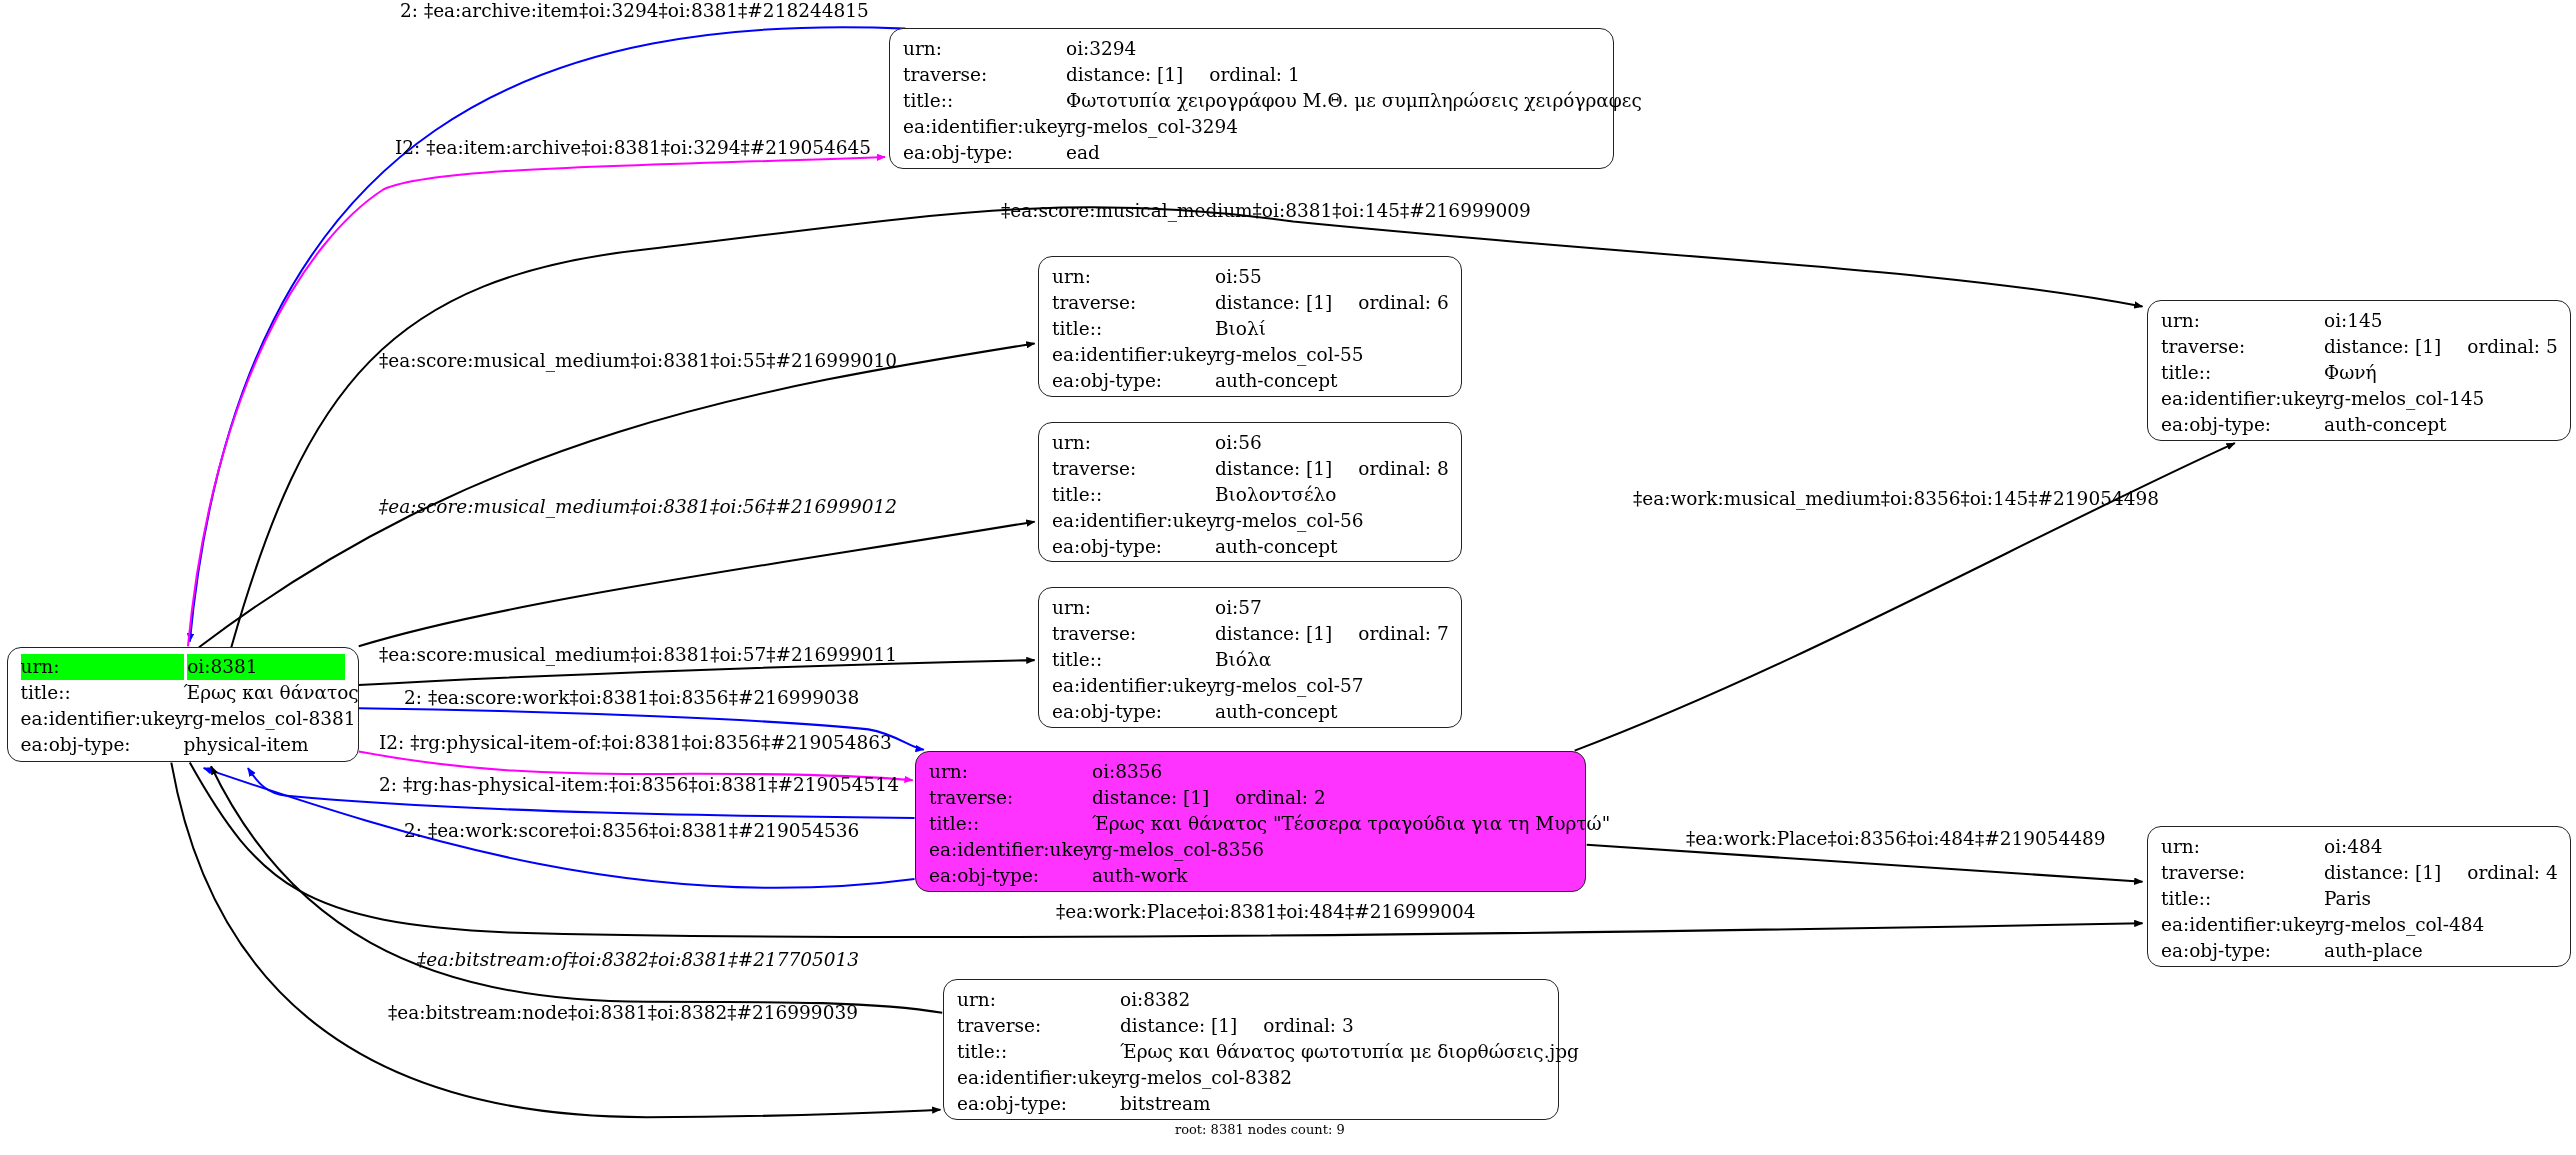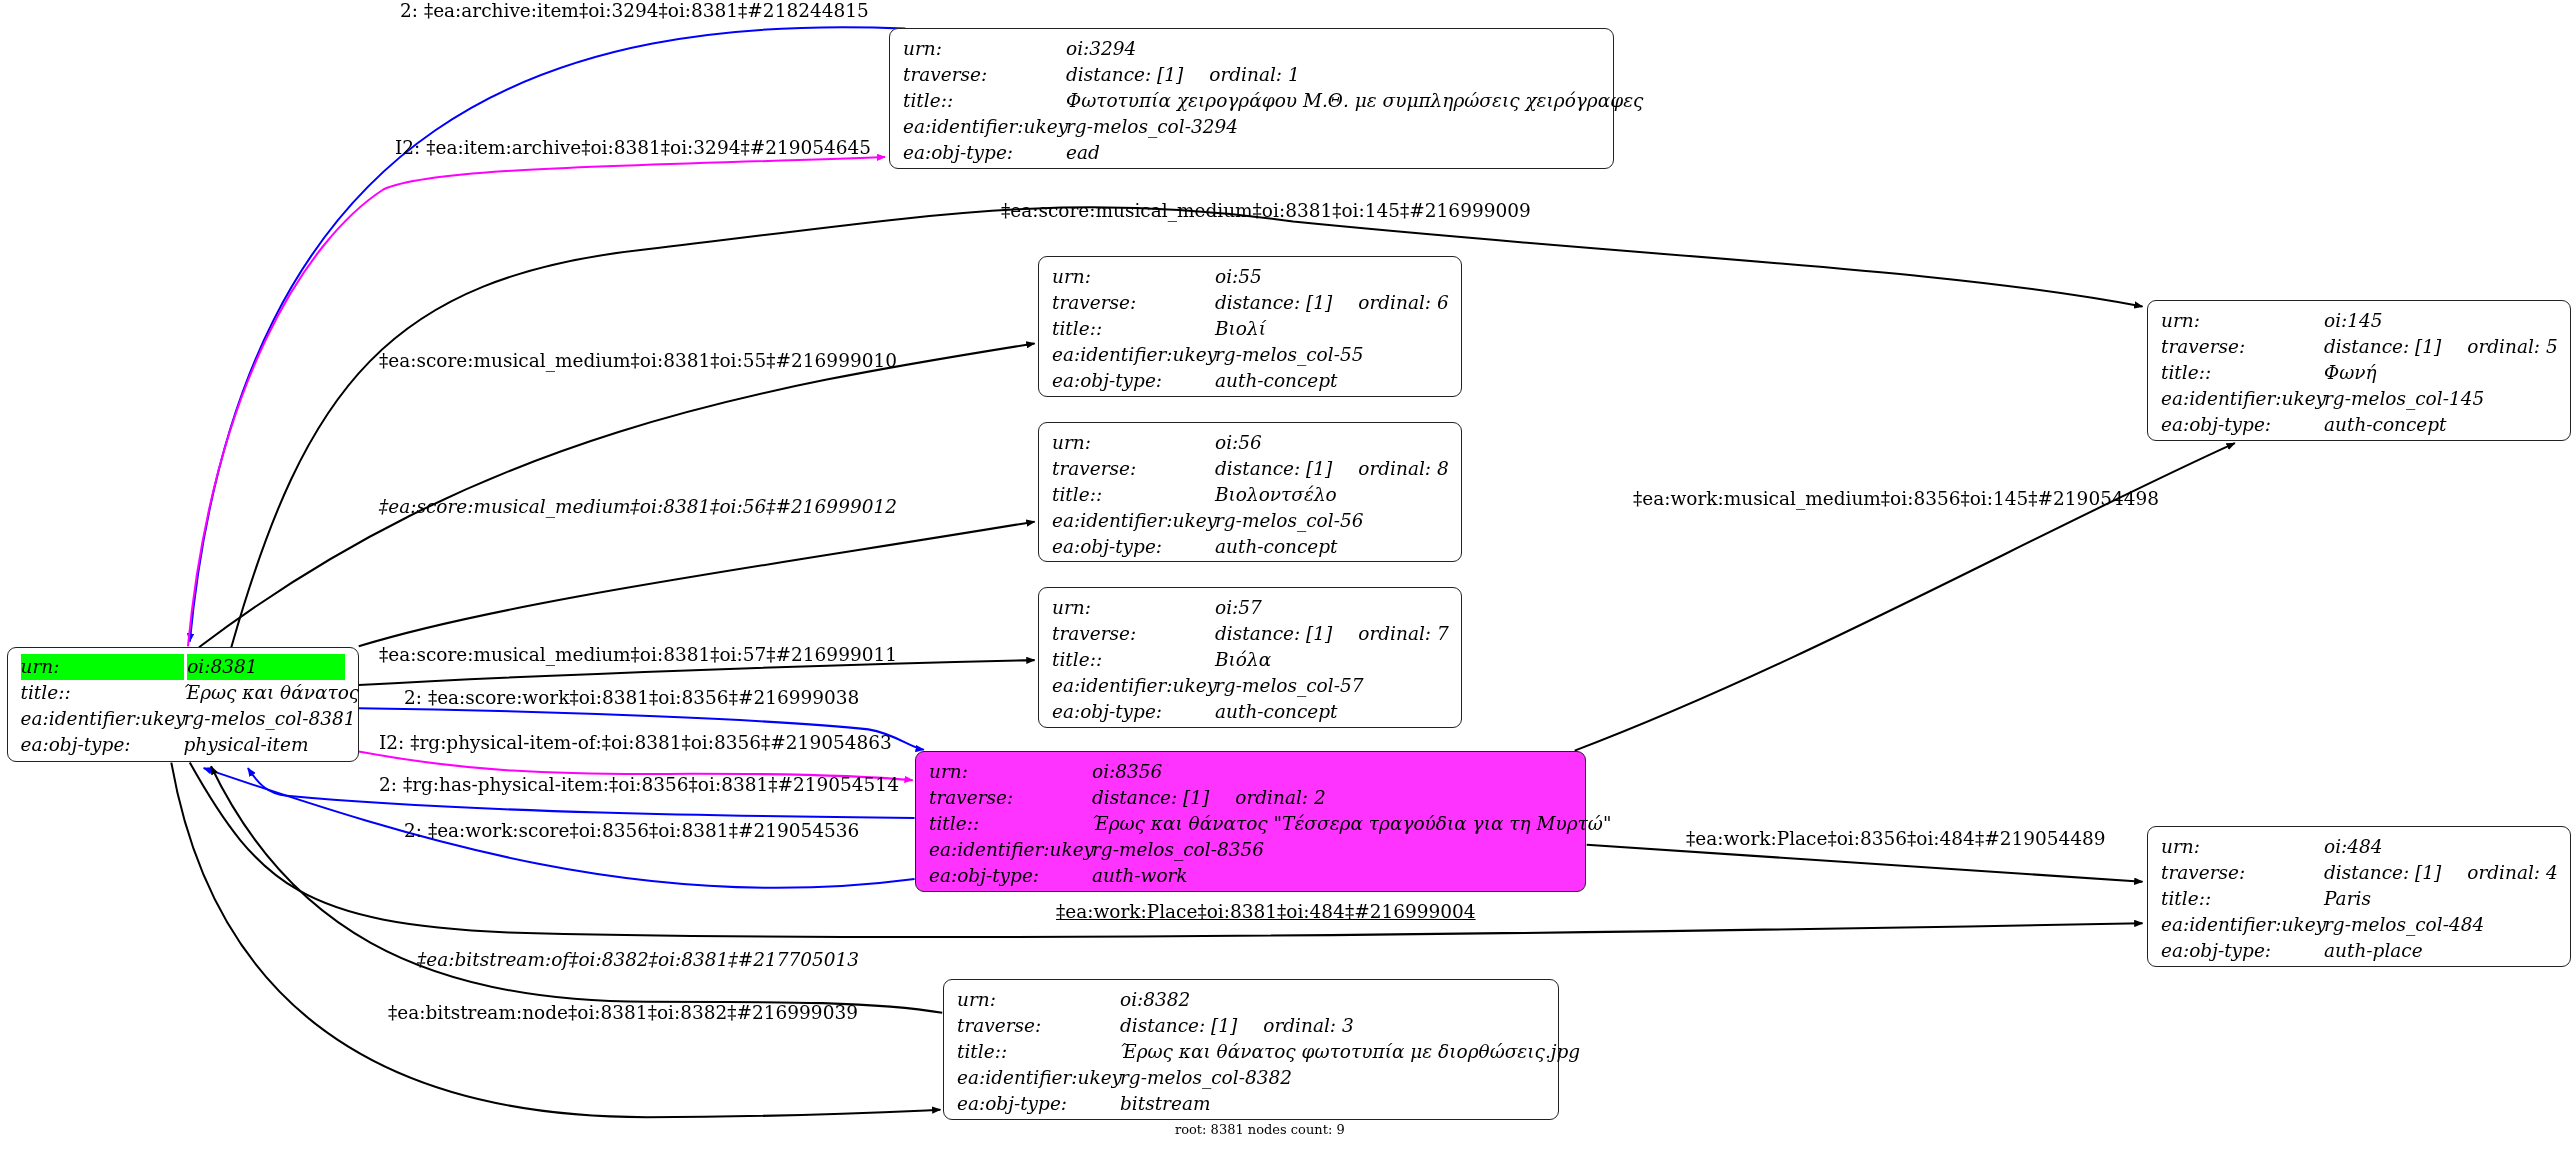--- a/index.html
+++ b/index.html
@@ -1,18 +1,18 @@
 <!DOCTYPE html>
 <html style="font-size:14.8px"><head>
 <meta charset="utf-8">
 <style>
   html, body { margin:0; padding:0; background:#ffffff; }
   body { width:2576px; height:1155px; overflow:hidden; position:relative; font-family:"DejaVu Serif","Liberation Serif",serif; }
   svg { position:absolute; left:0; top:0; }
-  .node-box { position:absolute; border:1.8px solid #222; border-radius:9px; box-sizing:border-box; background:#fff; padding:7.4px 13px;font-style:italic; }
+  .node-box { position:absolute; border:1.8px solid #222; border-radius:14px; box-sizing:border-box; background:#fff; padding:7.4px 13px; }
   .node-box.focus { background:#ff33ff; }
   .row { display:flex; height:26px; line-height:26px; font-size:18.5px; color:#000; white-space:nowrap; }
   .row .k { width:163px; flex:0 0 163px; }
   .row .v { flex:1 1 auto; }
   .row.hl .k, .row.hl .v { background:#00ff00; }
   .row.hl .k { margin-right:3.7px; }
   .gap { display:inline-block; width:26px; }
   .edge-label { position:absolute; font-size:18.5px; color:#000; white-space:nowrap; line-height:22px; }
   .footer { position:absolute; font-size:13px; color:#000; white-space:nowrap; }
 </style>
@@ -68,21 +68,21 @@
 <div class="edge-label" style="left:400px;top:0px;">2: ‡ea:archive:item‡oi:3294‡oi:8381‡#218244815</div>
 <div class="edge-label" style="left:395px;top:137px;">I2: ‡ea:item:archive‡oi:8381‡oi:3294‡#219054645</div>
 <div class="edge-label" style="left:1001px;top:200px;">‡ea:score:musical_medium‡oi:8381‡oi:145‡#216999009</div>
 <div class="edge-label" style="left:379px;top:350px;">‡ea:score:musical_medium‡oi:8381‡oi:55‡#216999010</div>
 <div class="edge-label" style="left:379px;top:496px;font-style:italic;">‡ea:score:musical_medium‡oi:8381‡oi:56‡#216999012</div>
 <div class="edge-label" style="left:379px;top:644px;">‡ea:score:musical_medium‡oi:8381‡oi:57‡#216999011</div>
 <div class="edge-label" style="left:404px;top:687px;">2: ‡ea:score:work‡oi:8381‡oi:8356‡#216999038</div>
 <div class="edge-label" style="left:379px;top:732px;">I2: ‡rg:physical-item-of:‡oi:8381‡oi:8356‡#219054863</div>
 <div class="edge-label" style="left:379px;top:774px;">2: ‡rg:has-physical-item:‡oi:8356‡oi:8381‡#219054514</div>
 <div class="edge-label" style="left:404px;top:820px;">2: ‡ea:work:score‡oi:8356‡oi:8381‡#219054536</div>
-<div class="edge-label" style="left:1056px;top:901px;text-decoration:underline;">‡ea:work:Place‡oi:8381‡oi:484‡#216999004</div>
+<div class="edge-label" style="left:1056px;top:901px;">‡ea:work:Place‡oi:8381‡oi:484‡#216999004</div>
 <div class="edge-label" style="left:417px;top:949px;font-style:italic;">‡ea:bitstream:of‡oi:8382‡oi:8381‡#217705013</div>
 <div class="edge-label" style="left:388px;top:1002px;">‡ea:bitstream:node‡oi:8381‡oi:8382‡#216999039</div>
 <div class="edge-label" style="left:1633px;top:488px;">‡ea:work:musical_medium‡oi:8356‡oi:145‡#219054498</div>
 <div class="edge-label" style="left:1686px;top:828px;">‡ea:work:Place‡oi:8356‡oi:484‡#219054489</div>
 
 <div class="node-box" style="left:6.5px;top:647px;width:352px;height:115px;padding:5.5px 13px;">
   <div class="row hl">
       <span class="k">urn:</span>
       <span class="v">oi:8381</span>
     </div>

